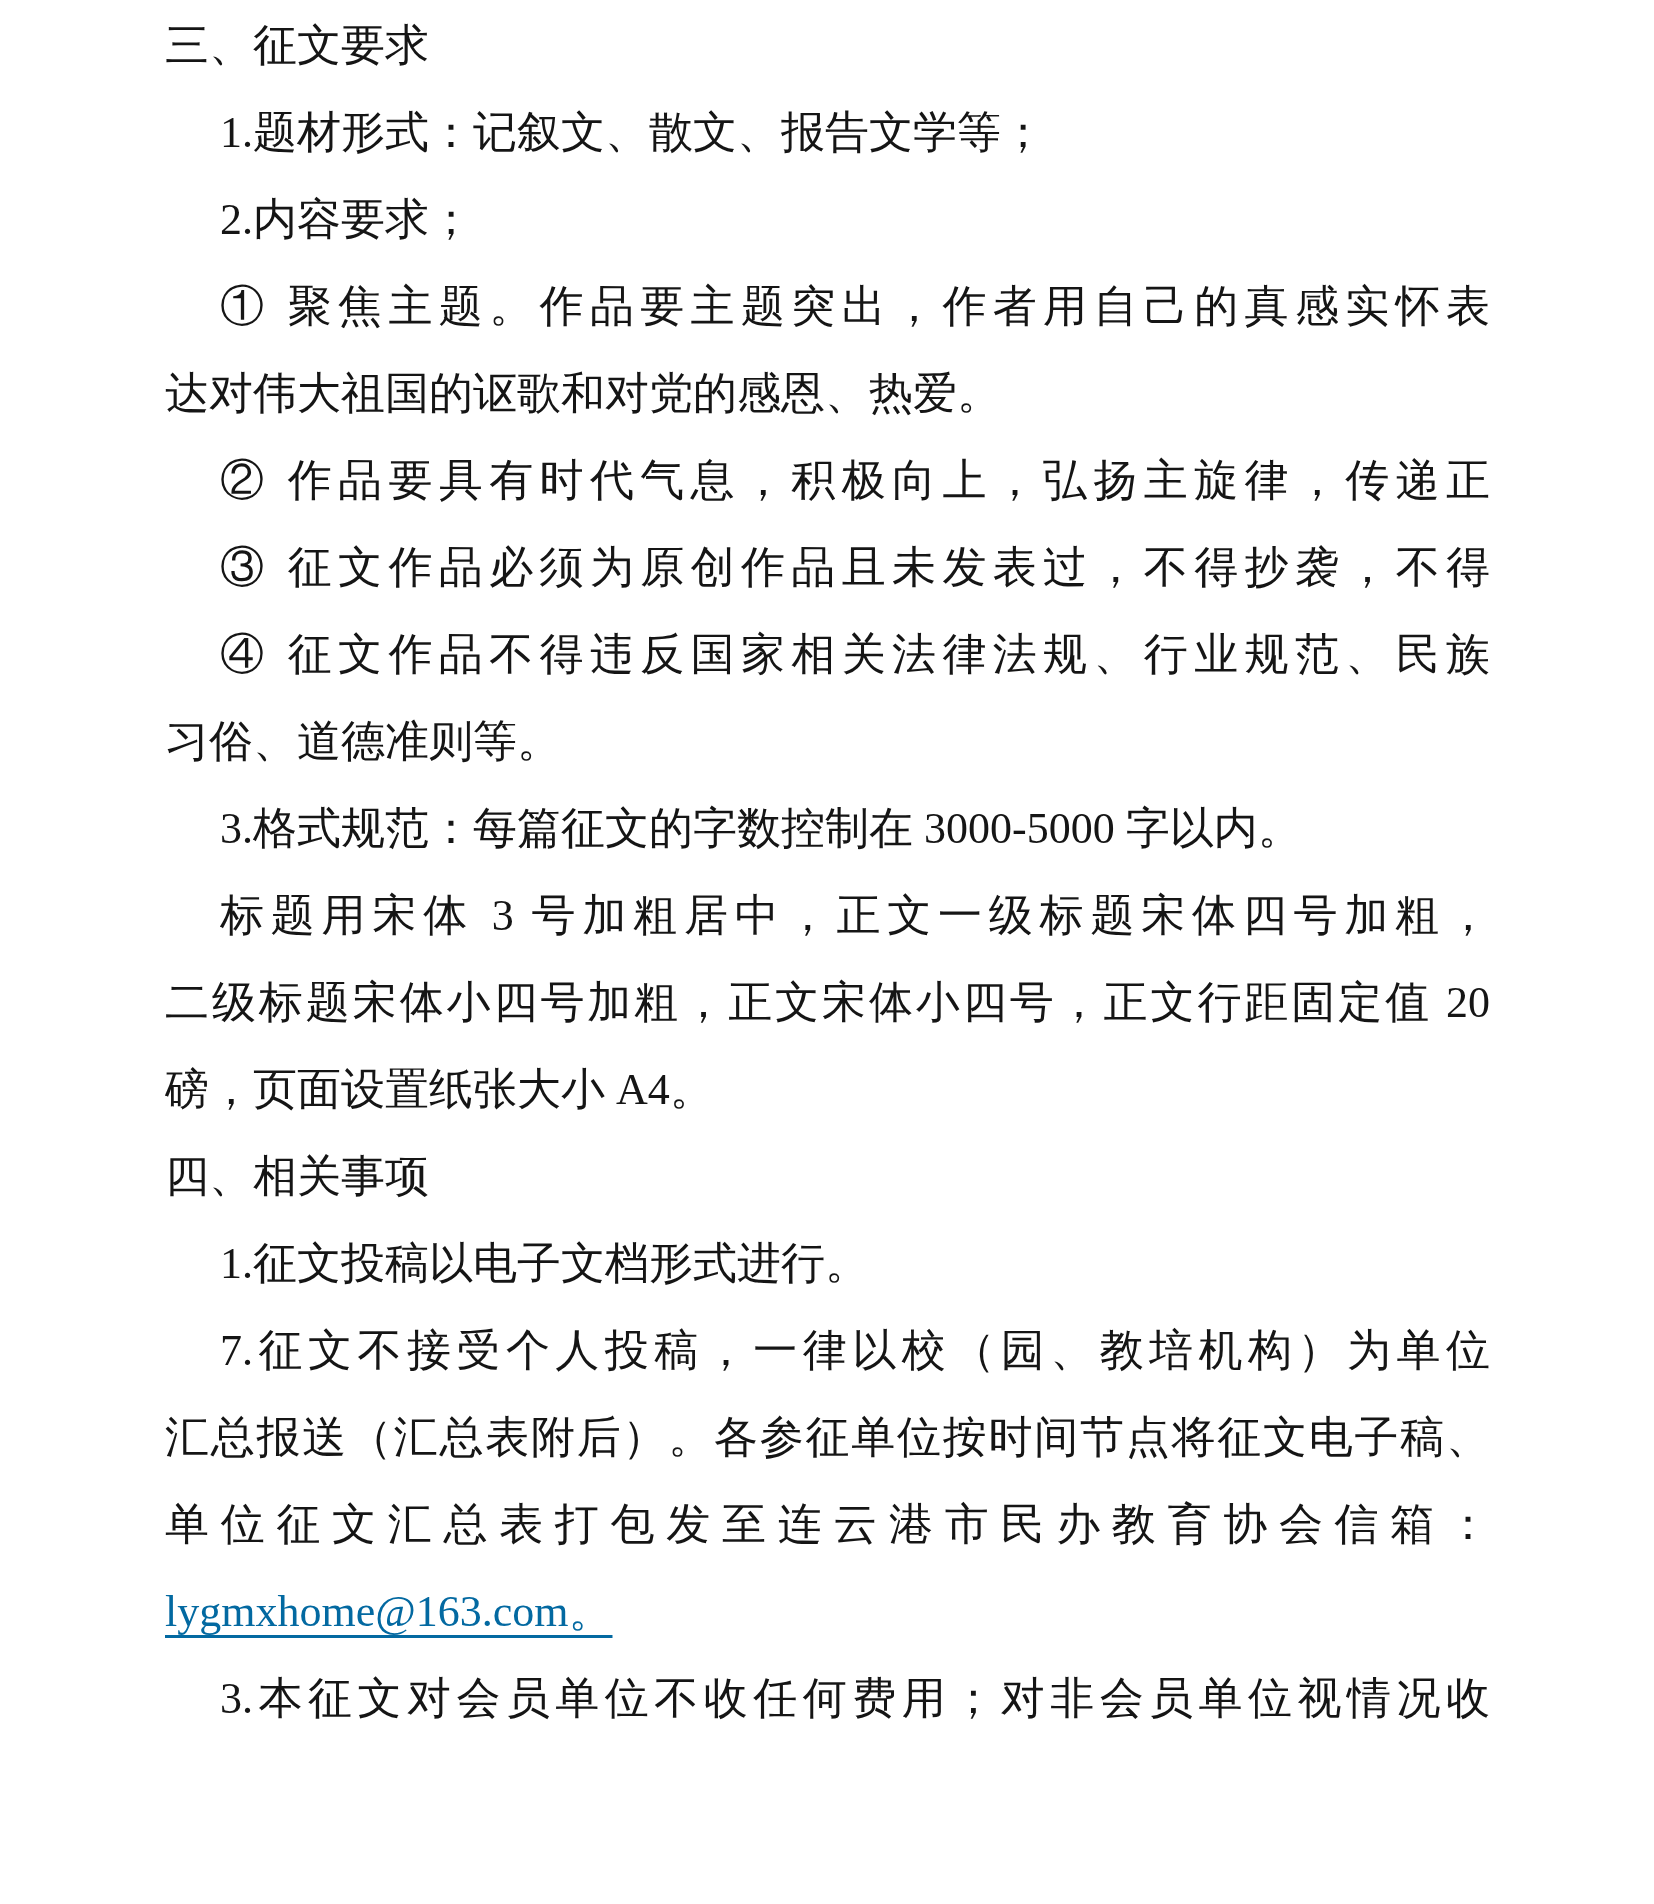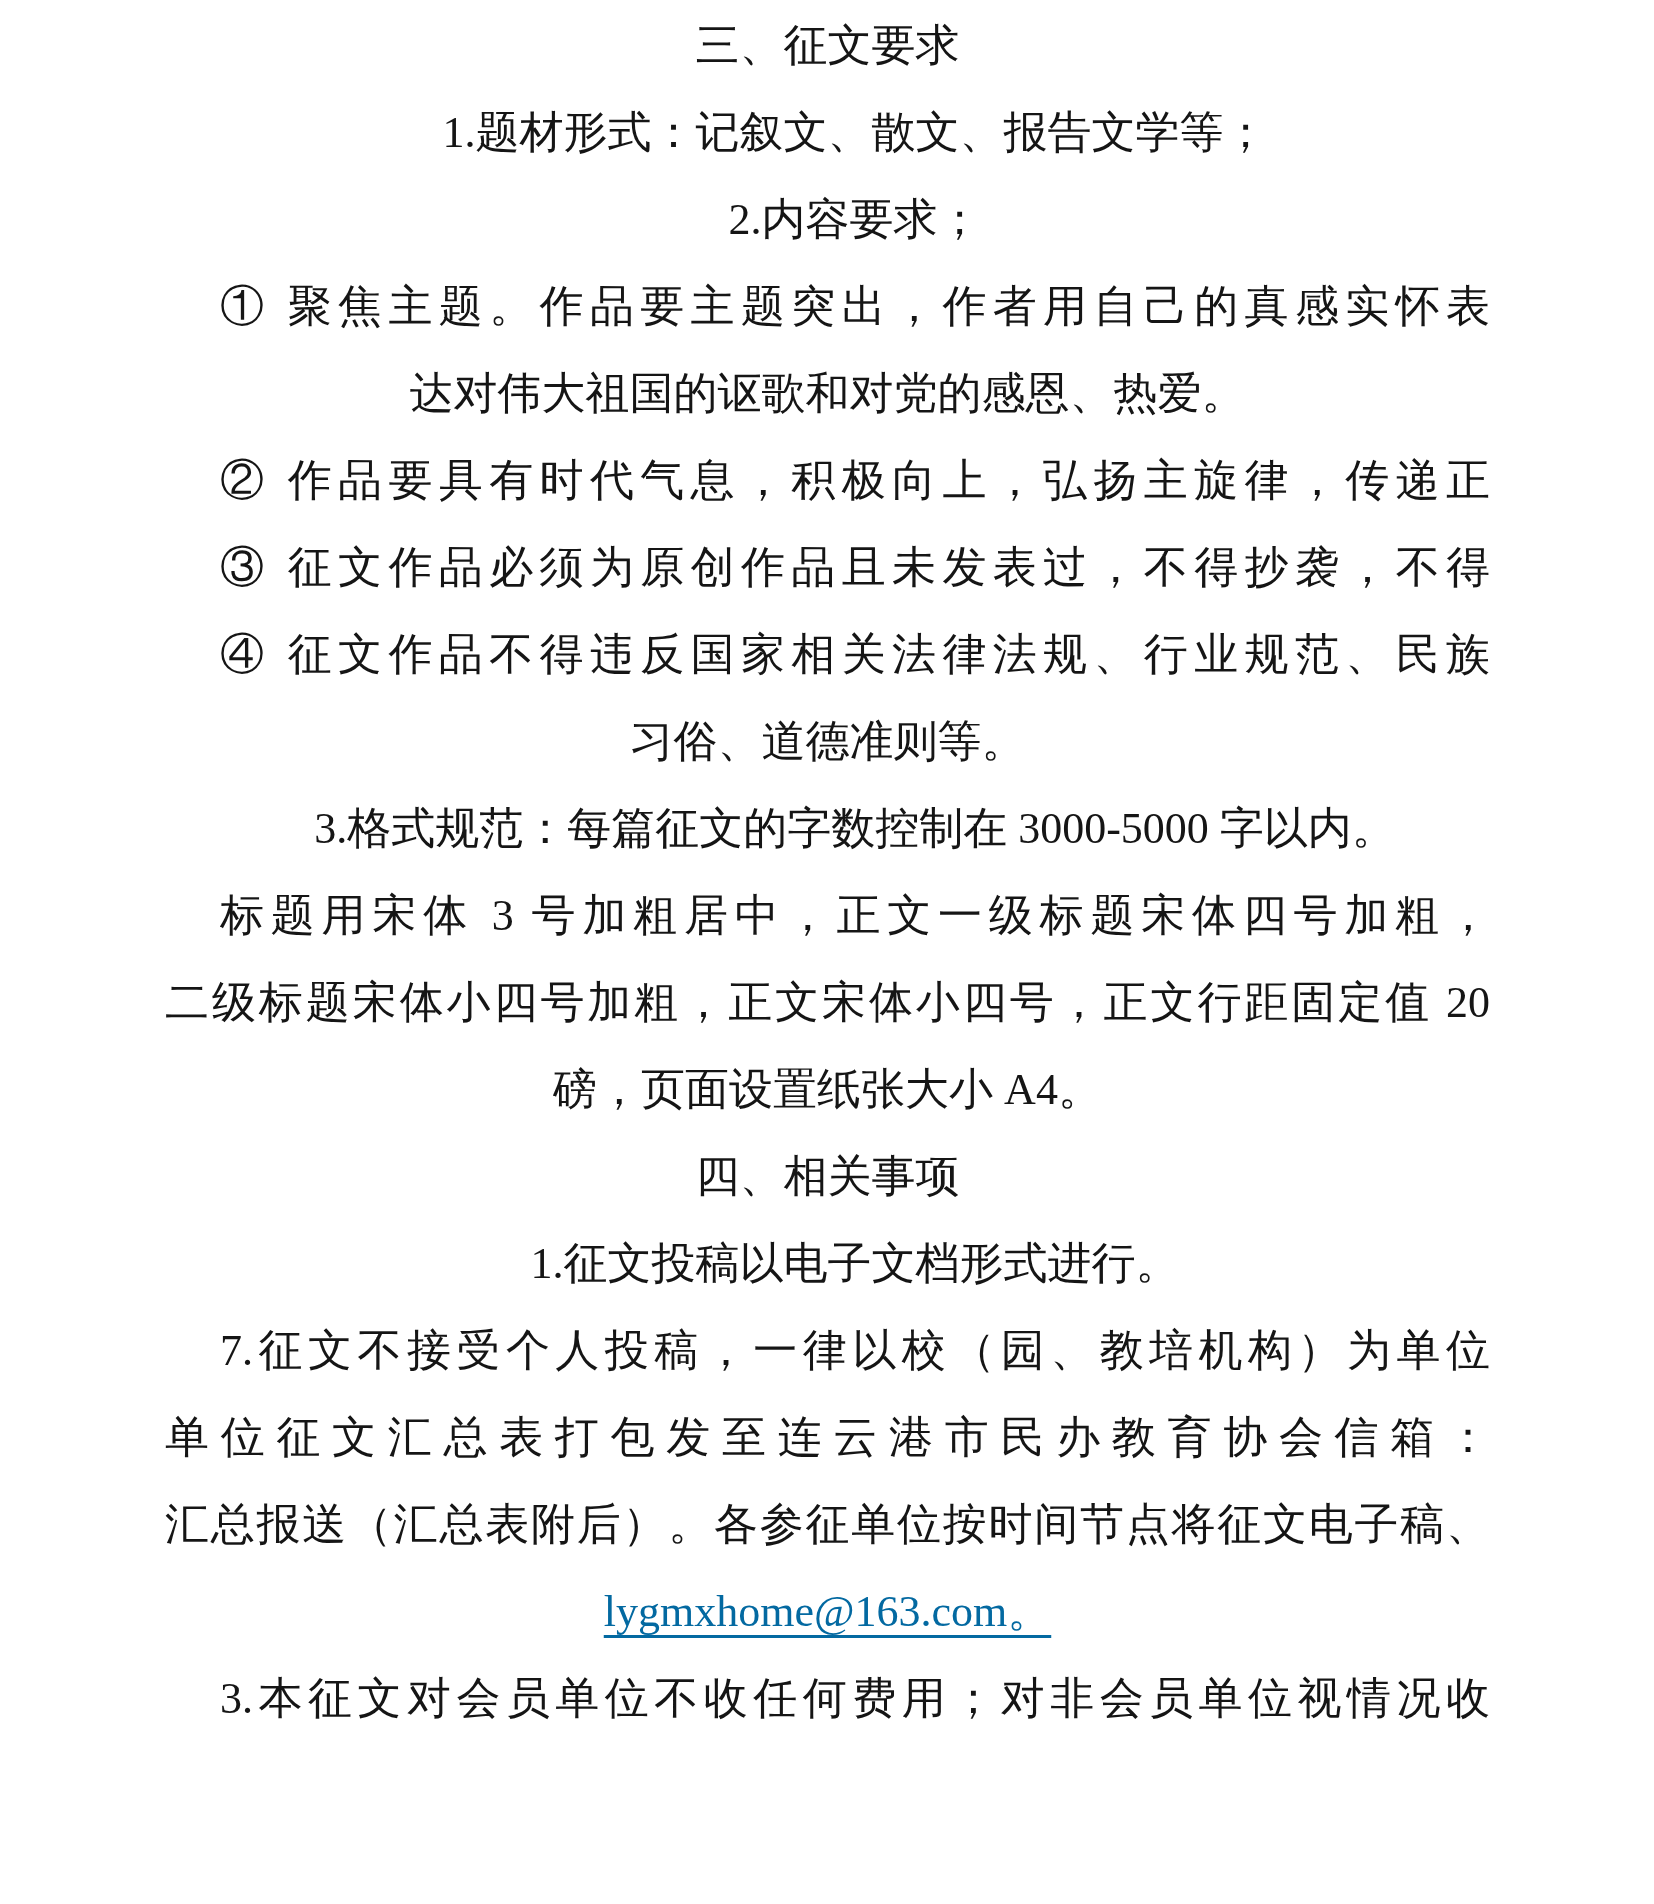--- a/index.html
+++ b/index.html
@@ -3,21 +3,21 @@
 <meta charset="utf-8">
 <style>
   html,body{margin:0;padding:0;}
   body{width:1654px;height:1904px;background:#ffffff;}
   .page{position:relative;width:1654px;height:1904px;background:#ffffff;overflow:hidden;}
   .content{
     position:absolute;left:165px;top:2px;width:1325px;
     font-family:"Liberation Serif","DejaVu Serif",serif;
     font-size:44px;color:#151515;
   }
-  .line{height:87px;line-height:87px;white-space:nowrap;text-align:center;}
+  .line{height:87px;line-height:87px;white-space:nowrap;text-align:left;}
   .line.indent{padding-left:55px;}
   .line.just{
     white-space:normal;
     text-align:justify;
     text-align-last:justify;
     text-justify:inter-character;
   }
   .email-link{
     text-decoration:underline;
     text-decoration-thickness:3px;
@@ -39,18 +39,18 @@
     <div class="line indent just">③ 征文作品必须为原创作品且未发表过，不得抄袭，不得</div>
     <div class="line indent just">④ 征文作品不得违反国家相关法律法规、行业规范、民族</div>
     <div class="line">习俗、道德准则等。</div>
     <div class="line indent">3.格式规范：每篇征文的字数控制在 3000-5000 字以内。</div>
     <div class="line indent just">标题用宋体 3 号加粗居中，正文一级标题宋体四号加粗，</div>
     <div class="line just">二级标题宋体小四号加粗，正文宋体小四号，正文行距固定值 20</div>
     <div class="line">磅，页面设置纸张大小 A4。</div>
     <div class="line">四、相关事项</div>
     <div class="line indent">1.征文投稿以电子文档形式进行。</div>
     <div class="line indent just">7.征文不接受个人投稿，一律以校（园、教培机构）为单位</div>
+    <div class="line just">汇总报送（汇总表附后）。各参征单位按时间节点将征文电子稿、</div>
     <div class="line just">单位征文汇总表打包发至连云港市民办教育协会信箱：</div>
-    <div class="line just">汇总报送（汇总表附后）。各参征单位按时间节点将征文电子稿、</div>
     <div class="line"><a class="email-link" href="#" style="color: #0369a1;">lygmxhome@163.com。</a></div>
     <div class="line indent just">3.本征文对会员单位不收任何费用；对非会员单位视情况收</div>
   </div>
 </div>
 
 </body></html>

